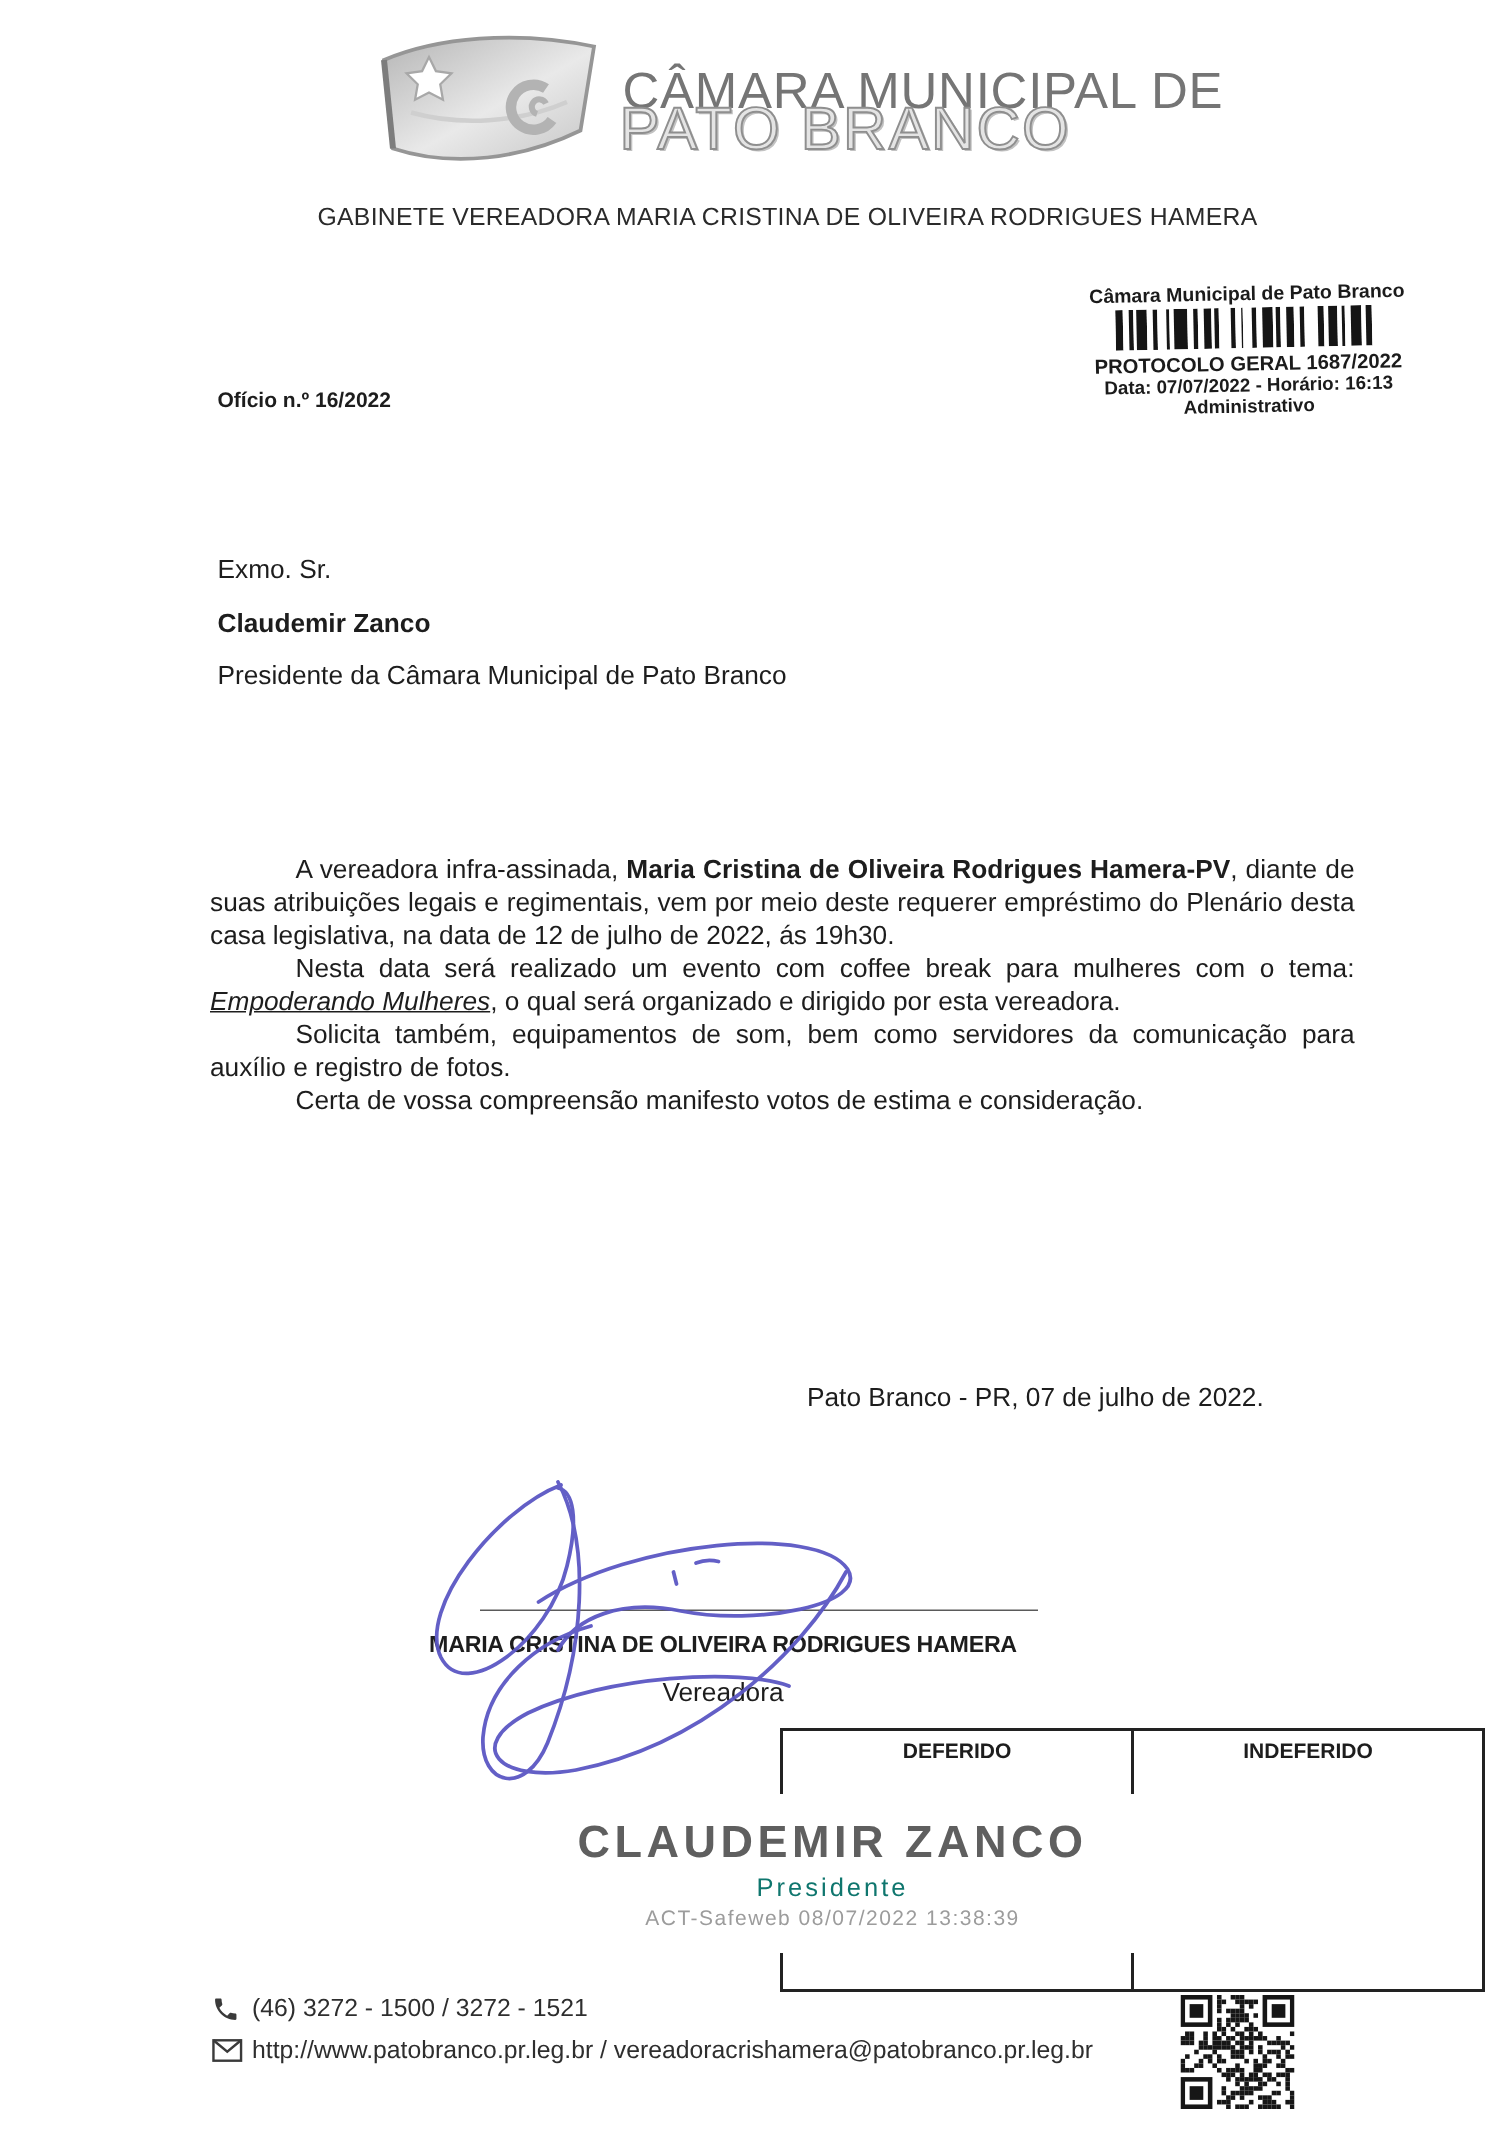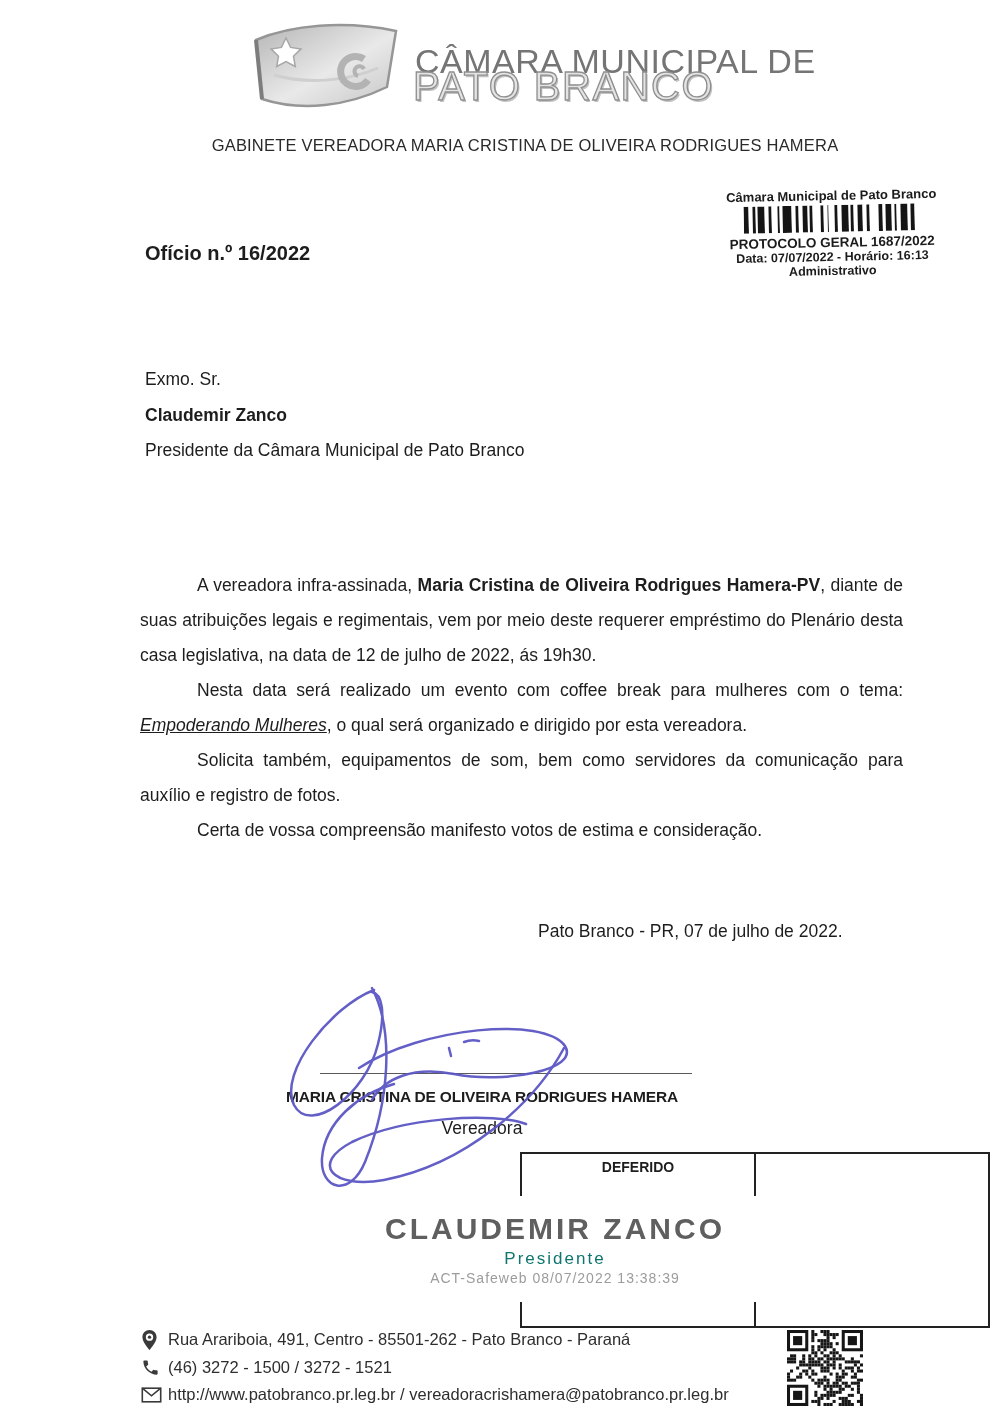--- a/index.html
+++ b/index.html
@@ -19,27 +19,27 @@
 
   
   .protocol-stamp{left:706px;top:188px;width:252px;text-align:center;transform:rotate(-1.2deg);color:#1b1b1b;}
   .protocol-stamp .t{font-size:13px;font-weight:bold;}
   .barcode{margin:2px auto 3px auto;width:176px;height:27px;display:flex;align-items:stretch;overflow:hidden;}
   .barcode div{background:#151515;height:100%;}
   .protocol-stamp .l1{font-size:13.5px;font-weight:bold;margin-top:2px;}
   .protocol-stamp .l2{font-size:12.5px;font-weight:bold;}
   .protocol-stamp .l3{font-size:12.5px;font-weight:bold;}
 
-  .doc-number{left:145px;top:242px;font-size:20px;font-weight:bold;}
+  .doc-number{left:145px;top:258px;font-size:14px;font-weight:bold;}
 
   .addressee{left:145px;top:362px;font-size:17.5px;line-height:35.5px;}
   .addressee .bold{font-weight:bold;}
 
   .letter-body{left:140px;top:568px;width:763px;}
-  .body-par{margin:0;text-indent:57px;text-align:justify;font-size:17.5px;line-height:35px;}
+  .body-par{margin:0;text-indent:57px;text-align:justify;font-size:17.5px;line-height:22px;}
 
   .dateline{left:538px;top:921px;font-size:17.5px;}
 
   .sig-line{left:320px;top:1073px;width:372px;border-top:1.6px solid #5a5a5a;height:0;}
   .signer-name{left:272px;top:1088px;width:420px;text-align:center;font-size:15.5px;font-weight:bold;letter-spacing:-.2px;}
   .signer-role{left:272px;top:1118px;width:420px;text-align:center;font-size:17.5px;}
 
   .decision-table{left:520px;top:1152px;width:470px;height:176px;border:2px solid #222;box-sizing:border-box;}
   .decision-table .cellL{position:absolute;left:0;top:0;width:232px;height:100%;text-align:center;}
   .decision-table .cellR{position:absolute;left:234px;top:0;right:0;height:100%;text-align:center;}
@@ -159,38 +159,32 @@
 
 <div class="abs sig-line"></div>
 <div class="abs signer-name">MARIA CRISTINA DE OLIVEIRA RODRIGUES HAMERA</div>
 <div class="abs signer-role">Vereadora</div>
 
 <div class="abs decision-table">
   <div class="cellL">
     <div class="hdr">DEFERIDO</div>
   </div>
   <div class="vline"></div>
+  <div class="cellR">
+    <div class="hdr">INDEFERIDO</div>
+  </div>
 </div>
 
 <div class="abs president-stamp">
   <div class="nm">CLAUDEMIR ZANCO</div>
   <div class="rl">Presidente</div>
   <div class="ct">ACT-Safeweb 08/07/2022 13:38:39</div>
 </div>
 
 <div class="abs footer">
-  <div class="row">
-    <span class="ic">
-      <svg width="17" height="22" viewBox="0 0 24 30" fill="#3a3a3a">
-        <path d="M12 1C6.5 1 2 5.4 2 11c0 7.2 10 18 10 18s10-10.8 10-18C22 5.4 17.5 1 12 1zm0 15.2A5.2 5.2 0 1 1 12 5.8a5.2 5.2 0 0 1 0 10.4z"></path>
-        <circle cx="12" cy="11" r="2.4"></circle>
-      </svg>
-    </span>
-    <span>Rua Arariboia, 491, Centro - 85501-262 - Pato Branco - Paraná</span>
-  </div>
   <div class="row">
     <span class="ic">
       <svg width="19" height="19" viewBox="0 0 24 24" fill="#3a3a3a">
         <path d="M6.6 10.8c1.6 3 3.6 5 6.6 6.6l2.2-2.2c.3-.3.7-.4 1-.2 1.1.4 2.3.6 3.6.6.6 0 1 .4 1 1V20c0 .6-.4 1-1 1C10.9 21 3 13.1 3 4c0-.6.4-1 1-1h3.5c.6 0 1 .4 1 1 0 1.3.2 2.5.6 3.6.1.3 0 .7-.2 1l-2.3 2.2z"></path>
       </svg>
     </span>
     <span>(46) 3272 - 1500 / 3272 - 1521</span>
   </div>
   <div class="row">
     <span class="ic">

